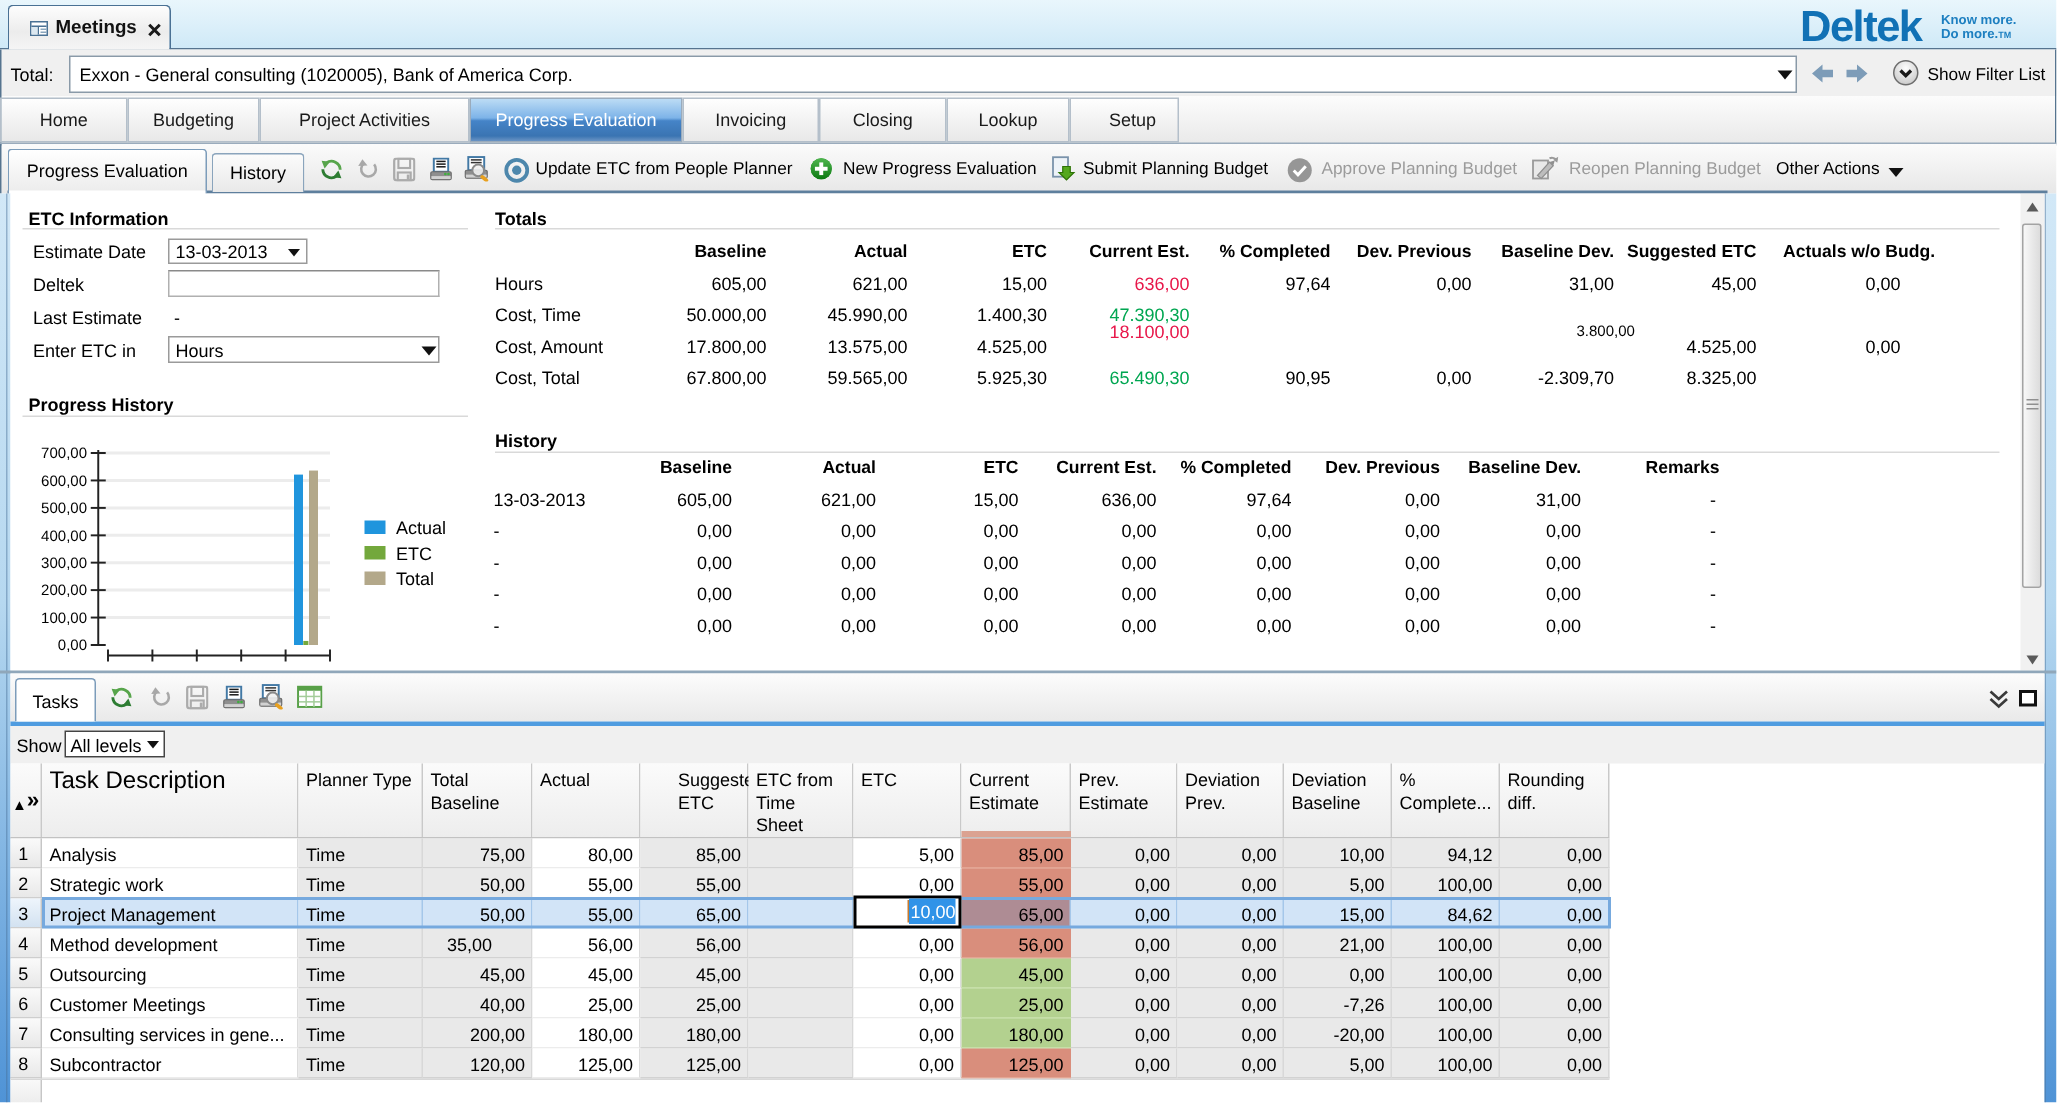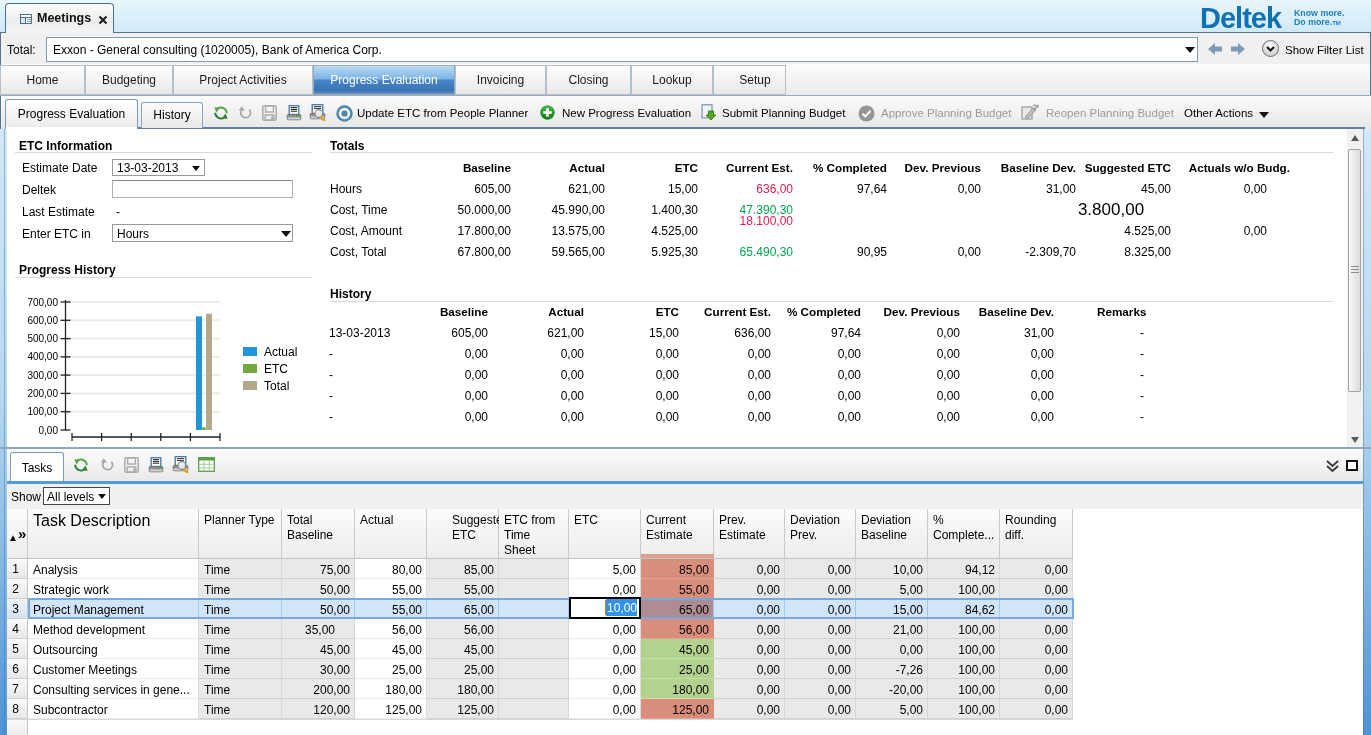--- a/index.html
+++ b/index.html
@@ -217,21 +217,21 @@
 <div style="position:absolute;left:887px;top:182px;width:120px;text-align:right;font-size:12px;margin-left:-120px;">97,64</div>
 <div style="position:absolute;left:981px;top:182px;width:120px;text-align:right;font-size:12px;margin-left:-120px;">0,00</div>
 <div style="position:absolute;left:1076px;top:182px;width:120px;text-align:right;font-size:12px;margin-left:-120px;">31,00</div>
 <div style="position:absolute;left:1171px;top:182px;width:120px;text-align:right;font-size:12px;margin-left:-120px;">45,00</div>
 <div style="position:absolute;left:1267px;top:182px;width:120px;text-align:right;font-size:12px;margin-left:-120px;">0,00</div>
 <div style="position:absolute;left:330px;top:203px;font-size:12px;">Cost, Time</div>
 <div style="position:absolute;left:511px;top:203px;width:120px;text-align:right;font-size:12px;margin-left:-120px;">50.000,00</div>
 <div style="position:absolute;left:605px;top:203px;width:120px;text-align:right;font-size:12px;margin-left:-120px;">45.990,00</div>
 <div style="position:absolute;left:698px;top:203px;width:120px;text-align:right;font-size:12px;margin-left:-120px;">1.400,30</div>
 <div style="position:absolute;left:793px;top:203px;width:120px;text-align:right;font-size:12px;margin-left:-120px;color:#00a651;">47.390,30</div>
-<div style="position:absolute;left:1171px;top:200px;width:120px;text-align:center;font-size:17px;margin-left:-120px;">3.800,00</div>
+<div style="position:absolute;left:1171px;top:216px;width:120px;text-align:left;font-size:10px;margin-left:-120px;">3.800,00</div>
 <div style="position:absolute;left:330px;top:224px;font-size:12px;">Cost, Amount</div>
 <div style="position:absolute;left:511px;top:224px;width:120px;text-align:right;font-size:12px;margin-left:-120px;">17.800,00</div>
 <div style="position:absolute;left:605px;top:224px;width:120px;text-align:right;font-size:12px;margin-left:-120px;">13.575,00</div>
 <div style="position:absolute;left:698px;top:224px;width:120px;text-align:right;font-size:12px;margin-left:-120px;">4.525,00</div>
 <div style="position:absolute;left:793px;top:214px;width:120px;text-align:right;font-size:12px;margin-left:-120px;color:#e8174a;">18.100,00</div>
 <div style="position:absolute;left:1171px;top:224px;width:120px;text-align:right;font-size:12px;margin-left:-120px;">4.525,00</div>
 <div style="position:absolute;left:1267px;top:224px;width:120px;text-align:right;font-size:12px;margin-left:-120px;">0,00</div>
 <div style="position:absolute;left:330px;top:245px;font-size:12px;">Cost, Total</div>
 <div style="position:absolute;left:511px;top:245px;width:120px;text-align:right;font-size:12px;margin-left:-120px;">67.800,00</div>
 <div style="position:absolute;left:605px;top:245px;width:120px;text-align:right;font-size:12px;margin-left:-120px;">59.565,00</div>
@@ -471,21 +471,21 @@
 <div style="position:absolute;left:928px;top:603px;width:67px;text-align:right;font-size:12px;">84,62</div>
 <div style="position:absolute;left:1000px;top:599px;width:73px;height:20px;background:#d2e4f7;border-right:1px solid #a5c7ea;box-sizing:border-box;"></div>
 <div style="position:absolute;left:1000px;top:603px;width:68px;text-align:right;font-size:12px;">0,00</div>
 <div style="position:absolute;left:7px;top:619px;width:21px;height:20px;background:linear-gradient(#fafafa,#e8e8e8);border-right:1px solid #c6c6c6;border-bottom:1px solid #cecece;box-sizing:border-box;"></div>
 <div style="position:absolute;left:7px;top:622px;width:17px;text-align:center;font-size:12px;">4</div>
 <div style="position:absolute;left:28px;top:619px;width:171px;height:20px;background:#fff;border-right:1px solid #dcdcdc;border-bottom:1px solid #ececec;box-sizing:border-box;"></div>
 <div style="position:absolute;left:33px;top:623px;font-size:12px;white-space:nowrap;">Method development</div>
 <div style="position:absolute;left:199px;top:619px;width:83px;height:20px;background:#e9e9e9;border-right:1px solid #d8d8d8;border-bottom:1px solid #d2d2d2;box-sizing:border-box;"></div>
 <div style="position:absolute;left:204px;top:623px;font-size:12px;">Time</div>
 <div style="position:absolute;left:282px;top:619px;width:73px;height:20px;background:#e9e9e9;border-right:1px solid #d8d8d8;border-bottom:1px solid #d2d2d2;box-sizing:border-box;"></div>
-<div style="position:absolute;left:267px;top:623px;width:68px;text-align:right;font-size:12px;">35,00</div>
+<div style="position:absolute;left:298px;top:623px;width:68px;font-size:12px;">35,00</div>
 <div style="position:absolute;left:355px;top:619px;width:72px;height:20px;background:#fff;border-right:1px solid #dcdcdc;border-bottom:1px solid #ececec;box-sizing:border-box;"></div>
 <div style="position:absolute;left:355px;top:623px;width:67px;text-align:right;font-size:12px;">56,00</div>
 <div style="position:absolute;left:427px;top:619px;width:72px;height:20px;background:#e9e9e9;border-right:1px solid #d8d8d8;border-bottom:1px solid #d2d2d2;box-sizing:border-box;"></div>
 <div style="position:absolute;left:427px;top:623px;width:67px;text-align:right;font-size:12px;">56,00</div>
 <div style="position:absolute;left:499px;top:619px;width:70px;height:20px;background:#e9e9e9;border-right:1px solid #d8d8d8;border-bottom:1px solid #d2d2d2;box-sizing:border-box;"></div>
 <div style="position:absolute;left:569px;top:619px;width:72px;height:20px;background:#fff;border-right:1px solid #dcdcdc;border-bottom:1px solid #ececec;box-sizing:border-box;"></div>
 <div style="position:absolute;left:569px;top:623px;width:67px;text-align:right;font-size:12px;">0,00</div>
 <div style="position:absolute;left:641px;top:619px;width:73px;height:20px;background:#d98e7c;border-bottom:1px solid #e3a593;box-sizing:border-box;"></div>
 <div style="position:absolute;left:641px;top:623px;width:68px;text-align:right;font-size:12px;">56,00</div>
 <div style="position:absolute;left:714px;top:619px;width:71px;height:20px;background:#e9e9e9;border-right:1px solid #d8d8d8;border-bottom:1px solid #d2d2d2;box-sizing:border-box;"></div>
@@ -525,21 +525,21 @@
 <div style="position:absolute;left:928px;top:643px;width:67px;text-align:right;font-size:12px;">100,00</div>
 <div style="position:absolute;left:1000px;top:639px;width:73px;height:20px;background:#e9e9e9;border-right:1px solid #d8d8d8;border-bottom:1px solid #d2d2d2;box-sizing:border-box;"></div>
 <div style="position:absolute;left:1000px;top:643px;width:68px;text-align:right;font-size:12px;">0,00</div>
 <div style="position:absolute;left:7px;top:659px;width:21px;height:20px;background:linear-gradient(#fafafa,#e8e8e8);border-right:1px solid #c6c6c6;border-bottom:1px solid #cecece;box-sizing:border-box;"></div>
 <div style="position:absolute;left:7px;top:662px;width:17px;text-align:center;font-size:12px;">6</div>
 <div style="position:absolute;left:28px;top:659px;width:171px;height:20px;background:#fff;border-right:1px solid #dcdcdc;border-bottom:1px solid #ececec;box-sizing:border-box;"></div>
 <div style="position:absolute;left:33px;top:663px;font-size:12px;white-space:nowrap;">Customer Meetings</div>
 <div style="position:absolute;left:199px;top:659px;width:83px;height:20px;background:#e9e9e9;border-right:1px solid #d8d8d8;border-bottom:1px solid #d2d2d2;box-sizing:border-box;"></div>
 <div style="position:absolute;left:204px;top:663px;font-size:12px;">Time</div>
 <div style="position:absolute;left:282px;top:659px;width:73px;height:20px;background:#e9e9e9;border-right:1px solid #d8d8d8;border-bottom:1px solid #d2d2d2;box-sizing:border-box;"></div>
-<div style="position:absolute;left:282px;top:663px;width:68px;text-align:right;font-size:12px;">30,00</div>
+<div style="position:absolute;left:282px;top:663px;width:68px;text-align:right;font-size:12px;">40,00</div>
 <div style="position:absolute;left:355px;top:659px;width:72px;height:20px;background:#fff;border-right:1px solid #dcdcdc;border-bottom:1px solid #ececec;box-sizing:border-box;"></div>
 <div style="position:absolute;left:355px;top:663px;width:67px;text-align:right;font-size:12px;">25,00</div>
 <div style="position:absolute;left:427px;top:659px;width:72px;height:20px;background:#e9e9e9;border-right:1px solid #d8d8d8;border-bottom:1px solid #d2d2d2;box-sizing:border-box;"></div>
 <div style="position:absolute;left:427px;top:663px;width:67px;text-align:right;font-size:12px;">25,00</div>
 <div style="position:absolute;left:499px;top:659px;width:70px;height:20px;background:#e9e9e9;border-right:1px solid #d8d8d8;border-bottom:1px solid #d2d2d2;box-sizing:border-box;"></div>
 <div style="position:absolute;left:569px;top:659px;width:72px;height:20px;background:#fff;border-right:1px solid #dcdcdc;border-bottom:1px solid #ececec;box-sizing:border-box;"></div>
 <div style="position:absolute;left:569px;top:663px;width:67px;text-align:right;font-size:12px;">0,00</div>
 <div style="position:absolute;left:641px;top:659px;width:73px;height:20px;background:#b3d18f;border-bottom:1px solid #c6dfa8;box-sizing:border-box;"></div>
 <div style="position:absolute;left:641px;top:663px;width:68px;text-align:right;font-size:12px;">25,00</div>
 <div style="position:absolute;left:714px;top:659px;width:71px;height:20px;background:#e9e9e9;border-right:1px solid #d8d8d8;border-bottom:1px solid #d2d2d2;box-sizing:border-box;"></div>

